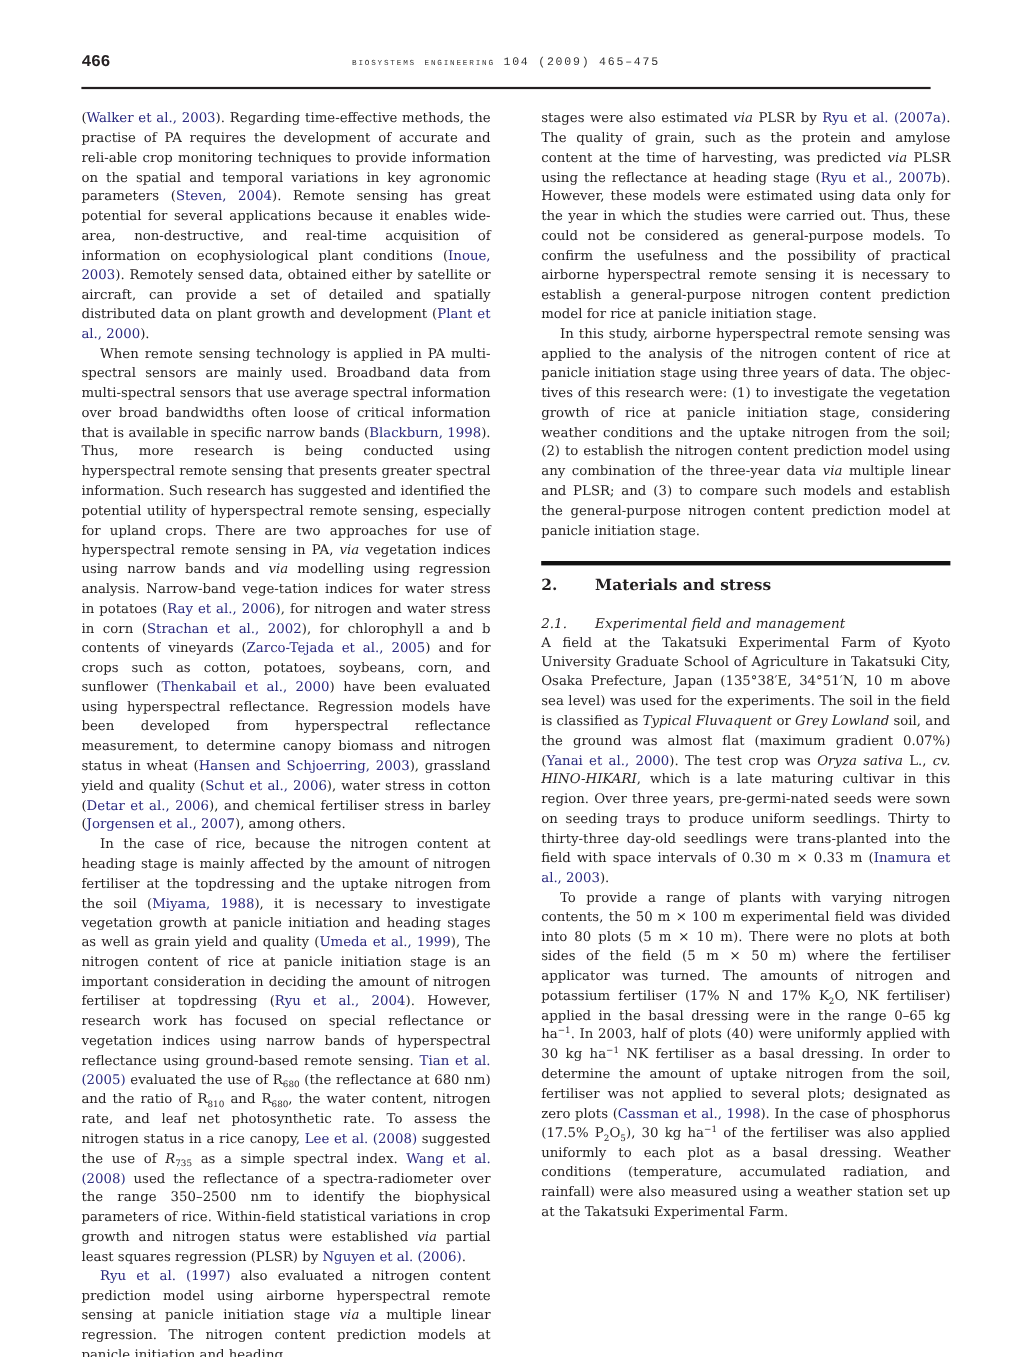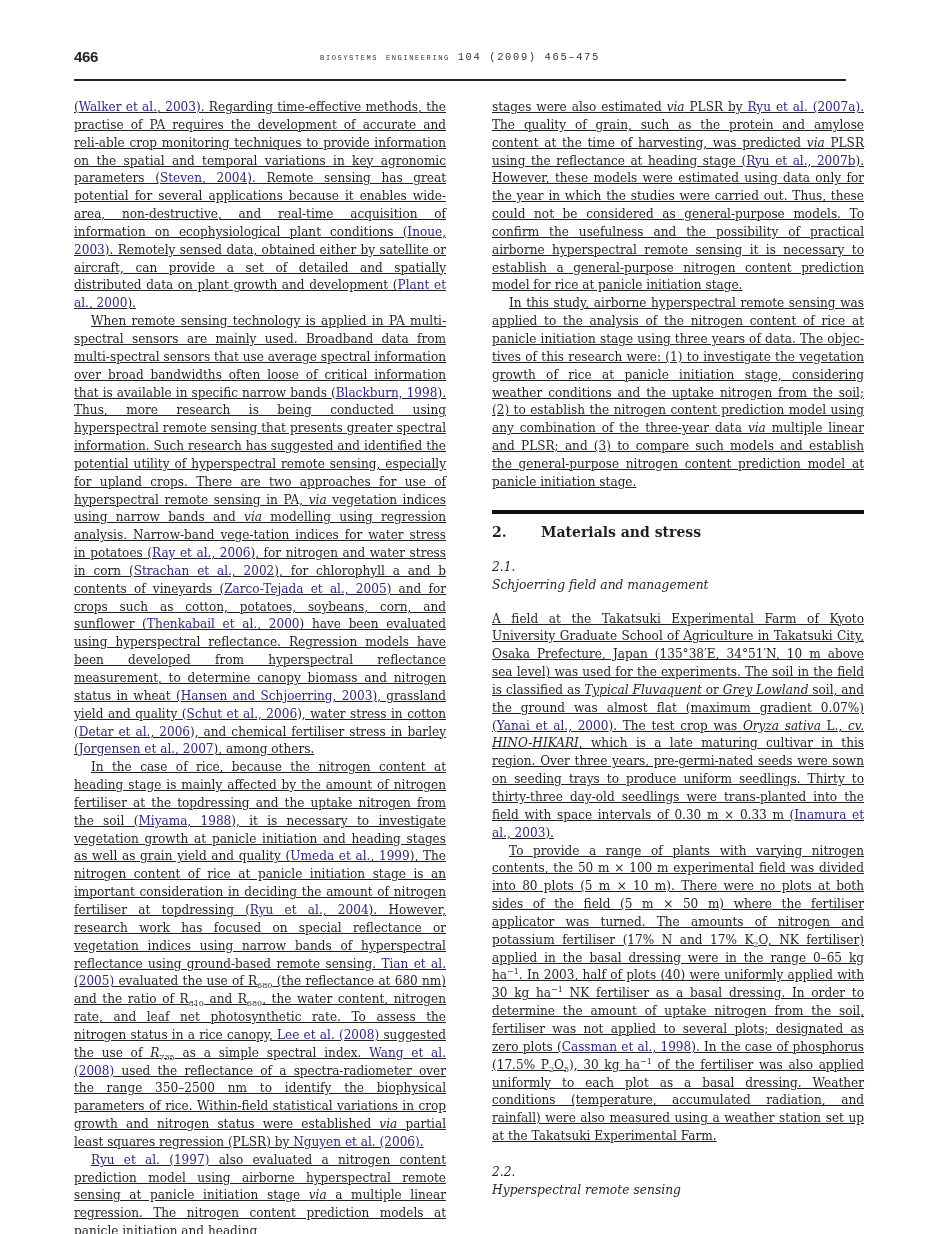--- a/index.html
+++ b/index.html
@@ -1,39 +1,39 @@
 <!DOCTYPE html>
 <html><head>
 <meta charset="utf-8">
 <style>
   html, body { margin: 0; padding: 0; background: #ffffff; }
   body { width: 925px; height: 1234px; position: relative; overflow: hidden;
          font-family: "DejaVu Serif", "Liberation Serif", serif; color: #231f20; }
   .header { position: absolute; left: 74px; top: 48px; width: 772px; height: 20px; }
-  .page-num { position: absolute; left: 0; top: 0; font-family: Liberation Sans, sans-serif;
+  .page-num { position: absolute; left: 0; top: 0; font-family: Liberation Mono, monospace;
               font-weight: bold; font-size: 15px; letter-spacing: -0.3px; }
   .running-head { position: absolute; left: 0; width: 772px; top: 3px; text-align: center;
                   font-family: Liberation Mono, monospace; font-size: 10.5px; letter-spacing: 1.6px;
                   font-variant: small-caps; text-transform: lowercase; color: #333; }
   .rule-top { position: absolute; left: 74px; top: 79px; width: 772px; height: 1.5px; background: #231f20; }
   .col { position: absolute; top: 99px; width: 372px; font-size: 12.1px; line-height: 17.85px;
          text-align: justify; hyphens: manual; }
   .col.left { left: 74px; }
   .col.right { left: 492px; }
-  p { margin: 0; text-decoration: underline; }
+  p { margin: 0; }
   p.indent { text-indent: 17px; }
   .ref { color: #2b2a7f; }
   .ref i, i { font-style: italic; }
   sub, sup { font-size: 8px; line-height: 0; }
   .section-rule { height: 4px; background: #111; margin-top: 18px; }
   .h2 { display: flex; font-weight: bold; font-size: 14px; margin-top: 8px; line-height: 20px; }
   .h2 .num { width: 49px; }
-  .h3 { display: flex; font-style: italic; font-size: 12.3px; margin-top: 16px; line-height: 18px; flex-direction: column; }
+  .h3 { display: flex; font-style: italic; font-size: 12.3px; margin-top: 16px; line-height: 18px; }
   .h3 .num { width: 49px; font-style: italic; }
-  .after-head { margin-top: 17px; }
+  .after-head { }
   .gap-sub { margin-top: 17px; }
 </style>
 </head>
 <body>
 
 <div class="header">
   <span class="page-num">466</span>
   <span class="running-head">BIOSYSTEMS ENGINEERING 104 (2009) 465–475</span>
 </div>
 <div class="rule-top"></div>
@@ -53,25 +53,21 @@
 
   <p class="indent"><span>In this study, airborne hyperspectral remote sensing was applied to the analysis of the nitrogen content of rice at panicle initiation stage using three years of data. The objec-tives of this research were: (1) to investigate the vegetation growth of rice at panicle initiation stage, considering weather conditions and the uptake nitrogen from the soil; (2) to establish the nitrogen content prediction model using any combination of the three-year data </span><i>via</i><span> multiple linear and PLSR; and (3) to compare such models and establish the general-purpose nitrogen content prediction model at panicle initiation stage.</span></p>
 
   <div class="section-rule"></div>
   <div class="h2">
     <span class="num">2.</span>
     <span>Materials and stress</span>
   </div>
   <div class="h3">
     <span class="num">2.1.</span>
-    <span>Schjoerring field and management</span>
+    <span>Experimental field and management</span>
   </div>
 
   <p class="after-head"><span>A field at the Takatsuki Experimental Farm of Kyoto University Graduate School of Agriculture in Takatsuki City, Osaka Prefecture, Japan (135°38′E, 34°51′N, 10 m above sea level) was used for the experiments. The soil in the field is classified as </span><i>Typical Fluvaquent</i><span> or </span><i>Grey Lowland</i><span> soil, and the ground was almost flat (maximum gradient 0.07%) (</span><a class="ref">Yanai et al., 2000</a><span>). The test crop was </span><i>Oryza sativa</i><span> L., </span><i>cv. HINO-HIKARI</i><span>, which is a late maturing cultivar in this region. Over three years, pre-germi-nated seeds were sown on seeding trays to produce uniform seedlings. Thirty to thirty-three day-old seedlings were trans-planted into the field with space intervals of 0.30 m × 0.33 m (</span><a class="ref">Inamura et al., 2003</a><span>).</span></p>
 
   <p class="indent"><span>To provide a range of plants with varying nitrogen contents, the 50 m × 100 m experimental field was divided into 80 plots (5 m × 10 m). There were no plots at both sides of the field (5 m × 50 m) where the fertiliser applicator was turned. The amounts of nitrogen and potassium fertiliser (17% N and 17% K</span><sub>2</sub><span>O, NK fertiliser) applied in the basal dressing were in the range 0–65 kg ha</span><sup>−1</sup><span>. In 2003, half of plots (40) were uniformly applied with 30 kg ha</span><sup>−1</sup><span> NK fertiliser as a basal dressing. In order to determine the amount of uptake nitrogen from the soil, fertiliser was not applied to several plots; designated as zero plots (</span><a class="ref">Cassman et al., 1998</a><span>). In the case of phosphorus (17.5% P</span><sub>2</sub><span>O</span><sub>5</sub><span>), 30 kg ha</span><sup>−1</sup><span> of the fertiliser was also applied uniformly to each plot as a basal dressing. Weather conditions (temperature, accumulated radiation, and rainfall) were also measured using a weather station set up at the Takatsuki Experimental Farm.</span></p>
 
-  <div class="h3 gap-sub">
-    <span class="num">2.2.</span>
-    <span>Hyperspectral remote sensing</span>
-  </div>
 
 </div>
 
 </body></html>

